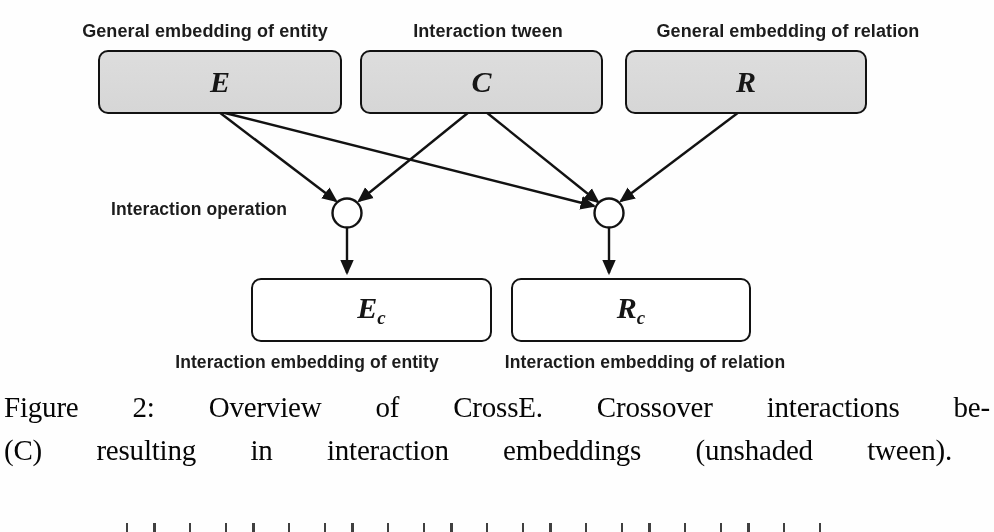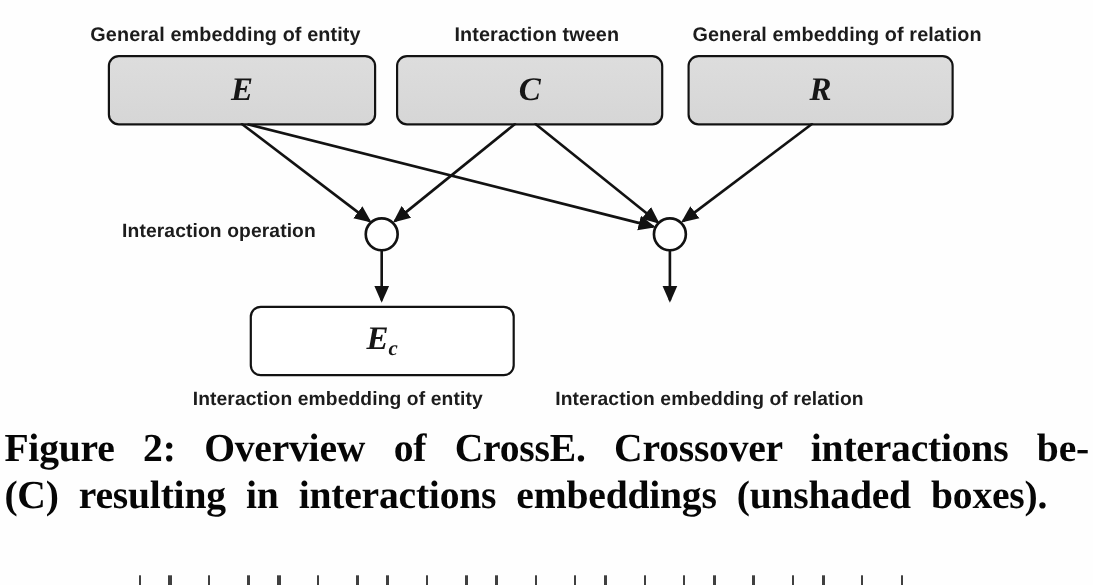--- a/index.html
+++ b/index.html
@@ -21,40 +21,40 @@
   svg.edges line{stroke:var(--stroke-color);stroke-width:2.4;}
   svg.edges circle{fill:#ffffff;stroke:var(--stroke-color);stroke-width:2.4;}
   .arrowhead-poly{fill:var(--stroke-color);}
   .box{
     position:absolute;z-index:2;
     border:2.5px solid var(--stroke-color);
     border-radius:10px;
     display:flex;align-items:center;justify-content:center;
   }
   .box.shaded{background:linear-gradient(#dddddd, var(--shaded-fill));}
-  .box.unshaded{background:var(--unshaded-fill);}
+  .box.unshaded{background:var(--unshaded-fill);margin-left:24px;}
   .sym{
     font-family:"Liberation Serif",serif;
     font-style:italic;font-weight:bold;
     font-size:30px;color:#161616;line-height:1;
   }
   .sym sub{font-size:19px;font-weight:bold;line-height:1;vertical-align:-6px;}
   .dlabel{
     position:absolute;z-index:2;
     font-weight:700;color:#1c1c1c;white-space:nowrap;
     letter-spacing:0.1px;
   }
   .dlabel.centered{transform:translateX(-50%);}
   .toplbl{font-size:18px;top:21px;}
   .oplbl{font-size:17.5px;top:199px;left:111px;text-align:right;}
   .botlbl{font-size:17.5px;top:352px;}
   .caption{
     position:absolute;left:4px;top:386px;width:986px;z-index:2;
-    font-family:"Liberation Serif",serif;font-weight:700;
-    color:#060606;font-size:36px;line-height:43px;
+    font-family:"Liberation Serif",serif;font-weight:400;
+    color:#060606;font-size:29px;line-height:43px;
     letter-spacing:-0.2px;
   }
   .cap-line{white-space:nowrap;}
   .cap-line.just{white-space:normal;text-align:justify;text-align-last:justify;width:986px;}
   .cap-line.just3{white-space:normal;text-align:justify;text-align-last:justify;width:948px;}
   .cropped-line{
     position:absolute;left:126px;right:10px;top:523px;height:9px;z-index:2;
     overflow:hidden;opacity:.88;
     background:repeating-linear-gradient(90deg,
       #262626 0 2px, transparent 2px 27px,
@@ -79,41 +79,44 @@
     <line x1="486" y1="112" x2="598" y2="202" marker-end="url(#arrow)"></line>
     <line x1="739" y1="112" x2="621" y2="201" marker-end="url(#arrow)"></line>
     <line x1="347" y1="227" x2="347" y2="273" marker-end="url(#arrow)"></line>
     <line x1="609" y1="227" x2="609" y2="273" marker-end="url(#arrow)"></line>
     <circle cx="347" cy="213" r="14.5"></circle>
     <circle cx="609" cy="213" r="14.5"></circle>
   </svg>
 
   <div class="dlabel toplbl centered" style="left:205px;">General embedding of entity</div>
   <div class="dlabel toplbl centered" style="left:488px;">Interaction tween</div>
-  <div class="dlabel toplbl centered" style="left:761px;">General embedding of relation</div>
+  <div class="dlabel toplbl centered" style="left:788px;">General embedding of relation</div>
 
   <div class="box shaded" style="left:98px;top:50px;width:244px;height:64px;">
     <span class="sym">E</span>
   </div>
   <div class="box shaded" style="left:360px;top:50px;width:243px;height:64px;">
     <span class="sym">C</span>
   </div>
   <div class="box shaded" style="left:625px;top:50px;width:242px;height:64px;">
     <span class="sym">R</span>
   </div>
 
   <div class="dlabel oplbl">Interaction operation</div>
 
   <div class="box unshaded" style="left:227px;top:278px;width:241px;height:64px;">
     <span class="sym"><span>E</span><sub>c</sub></span>
   </div>
+  <div class="box unshaded" style="left:487px;top:278px;width:240px;height:64px;">
+    <span class="sym"><span>R</span><sub>c</sub></span>
+  </div>
 
   <div class="dlabel botlbl centered" style="left:307px;">Interaction embedding of entity</div>
   <div class="dlabel botlbl centered" style="left:645px;text-align:center;">Interaction embedding of relation</div>
 
   <div class="caption">
     <div class="cap-line just">Figure 2: Overview of CrossE. Crossover interactions be-</div>
-    <div class="cap-line just3">(C) resulting in interactions embeddings (unshaded boxes).</div>
+    <div class="cap-line just3">(C) resulting in interaction embeddings (unshaded tween).</div>
   </div>
 
   <div class="cropped-line"></div>
 
 </div>
 
 </body></html>

